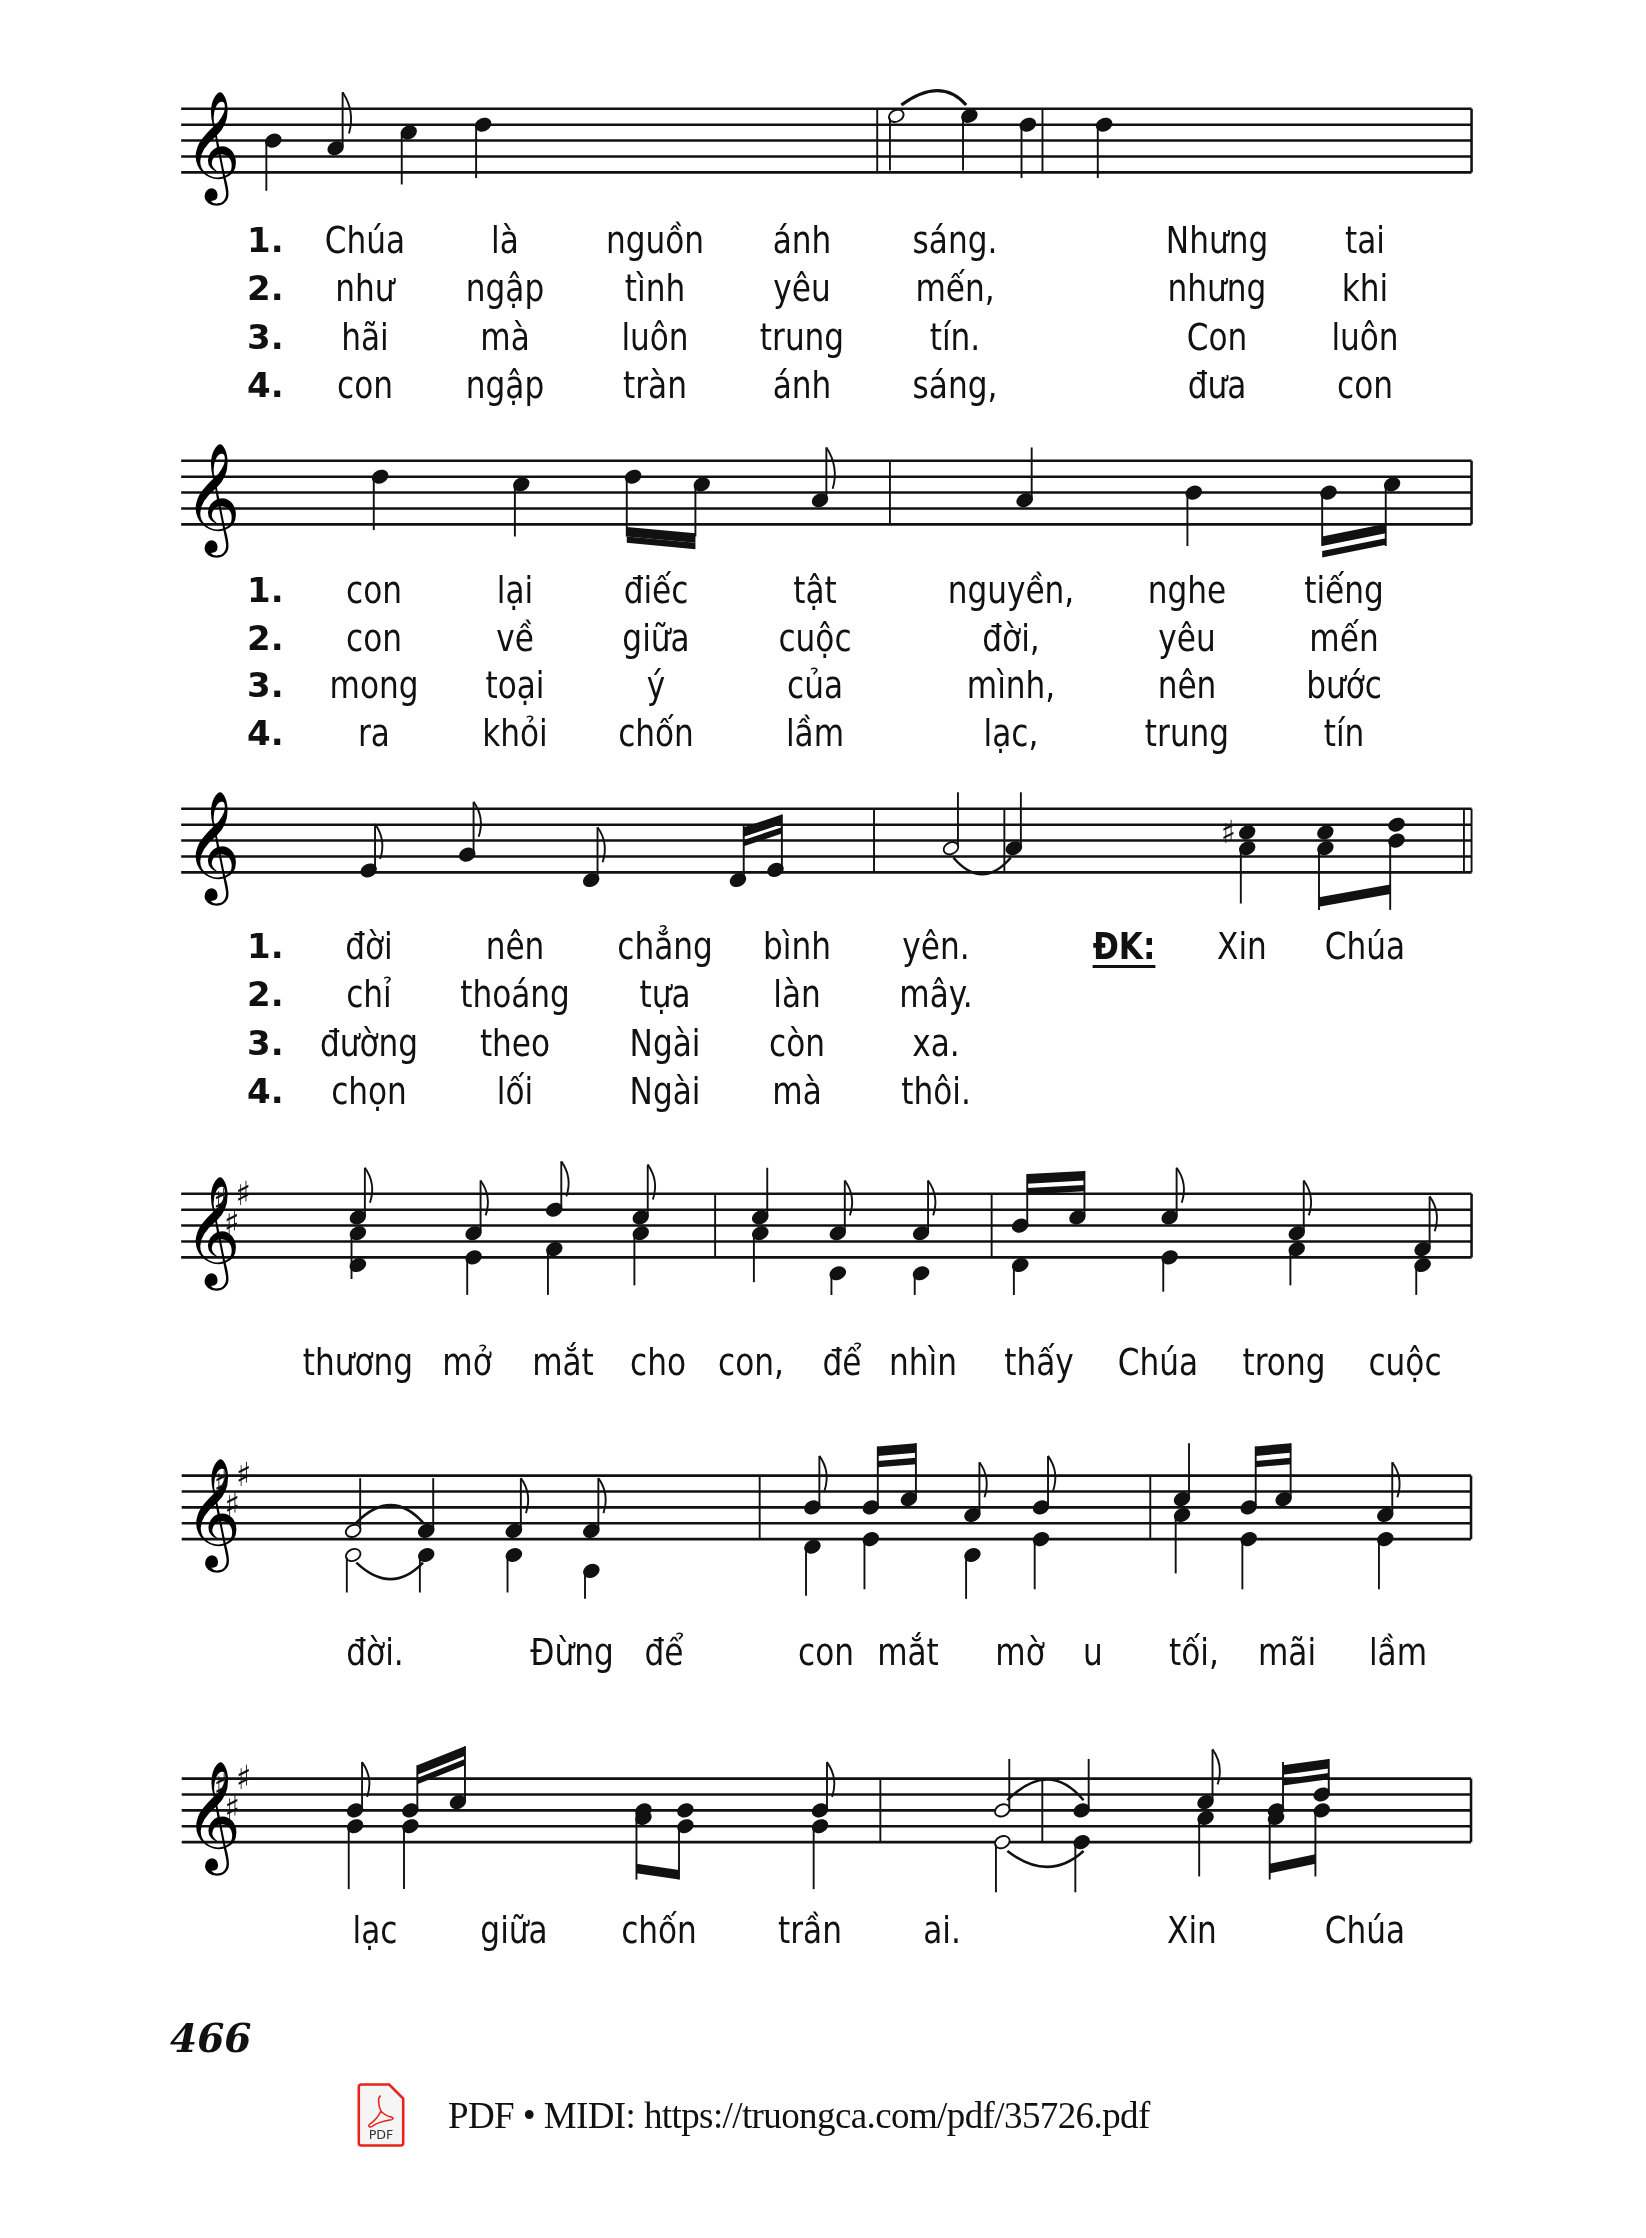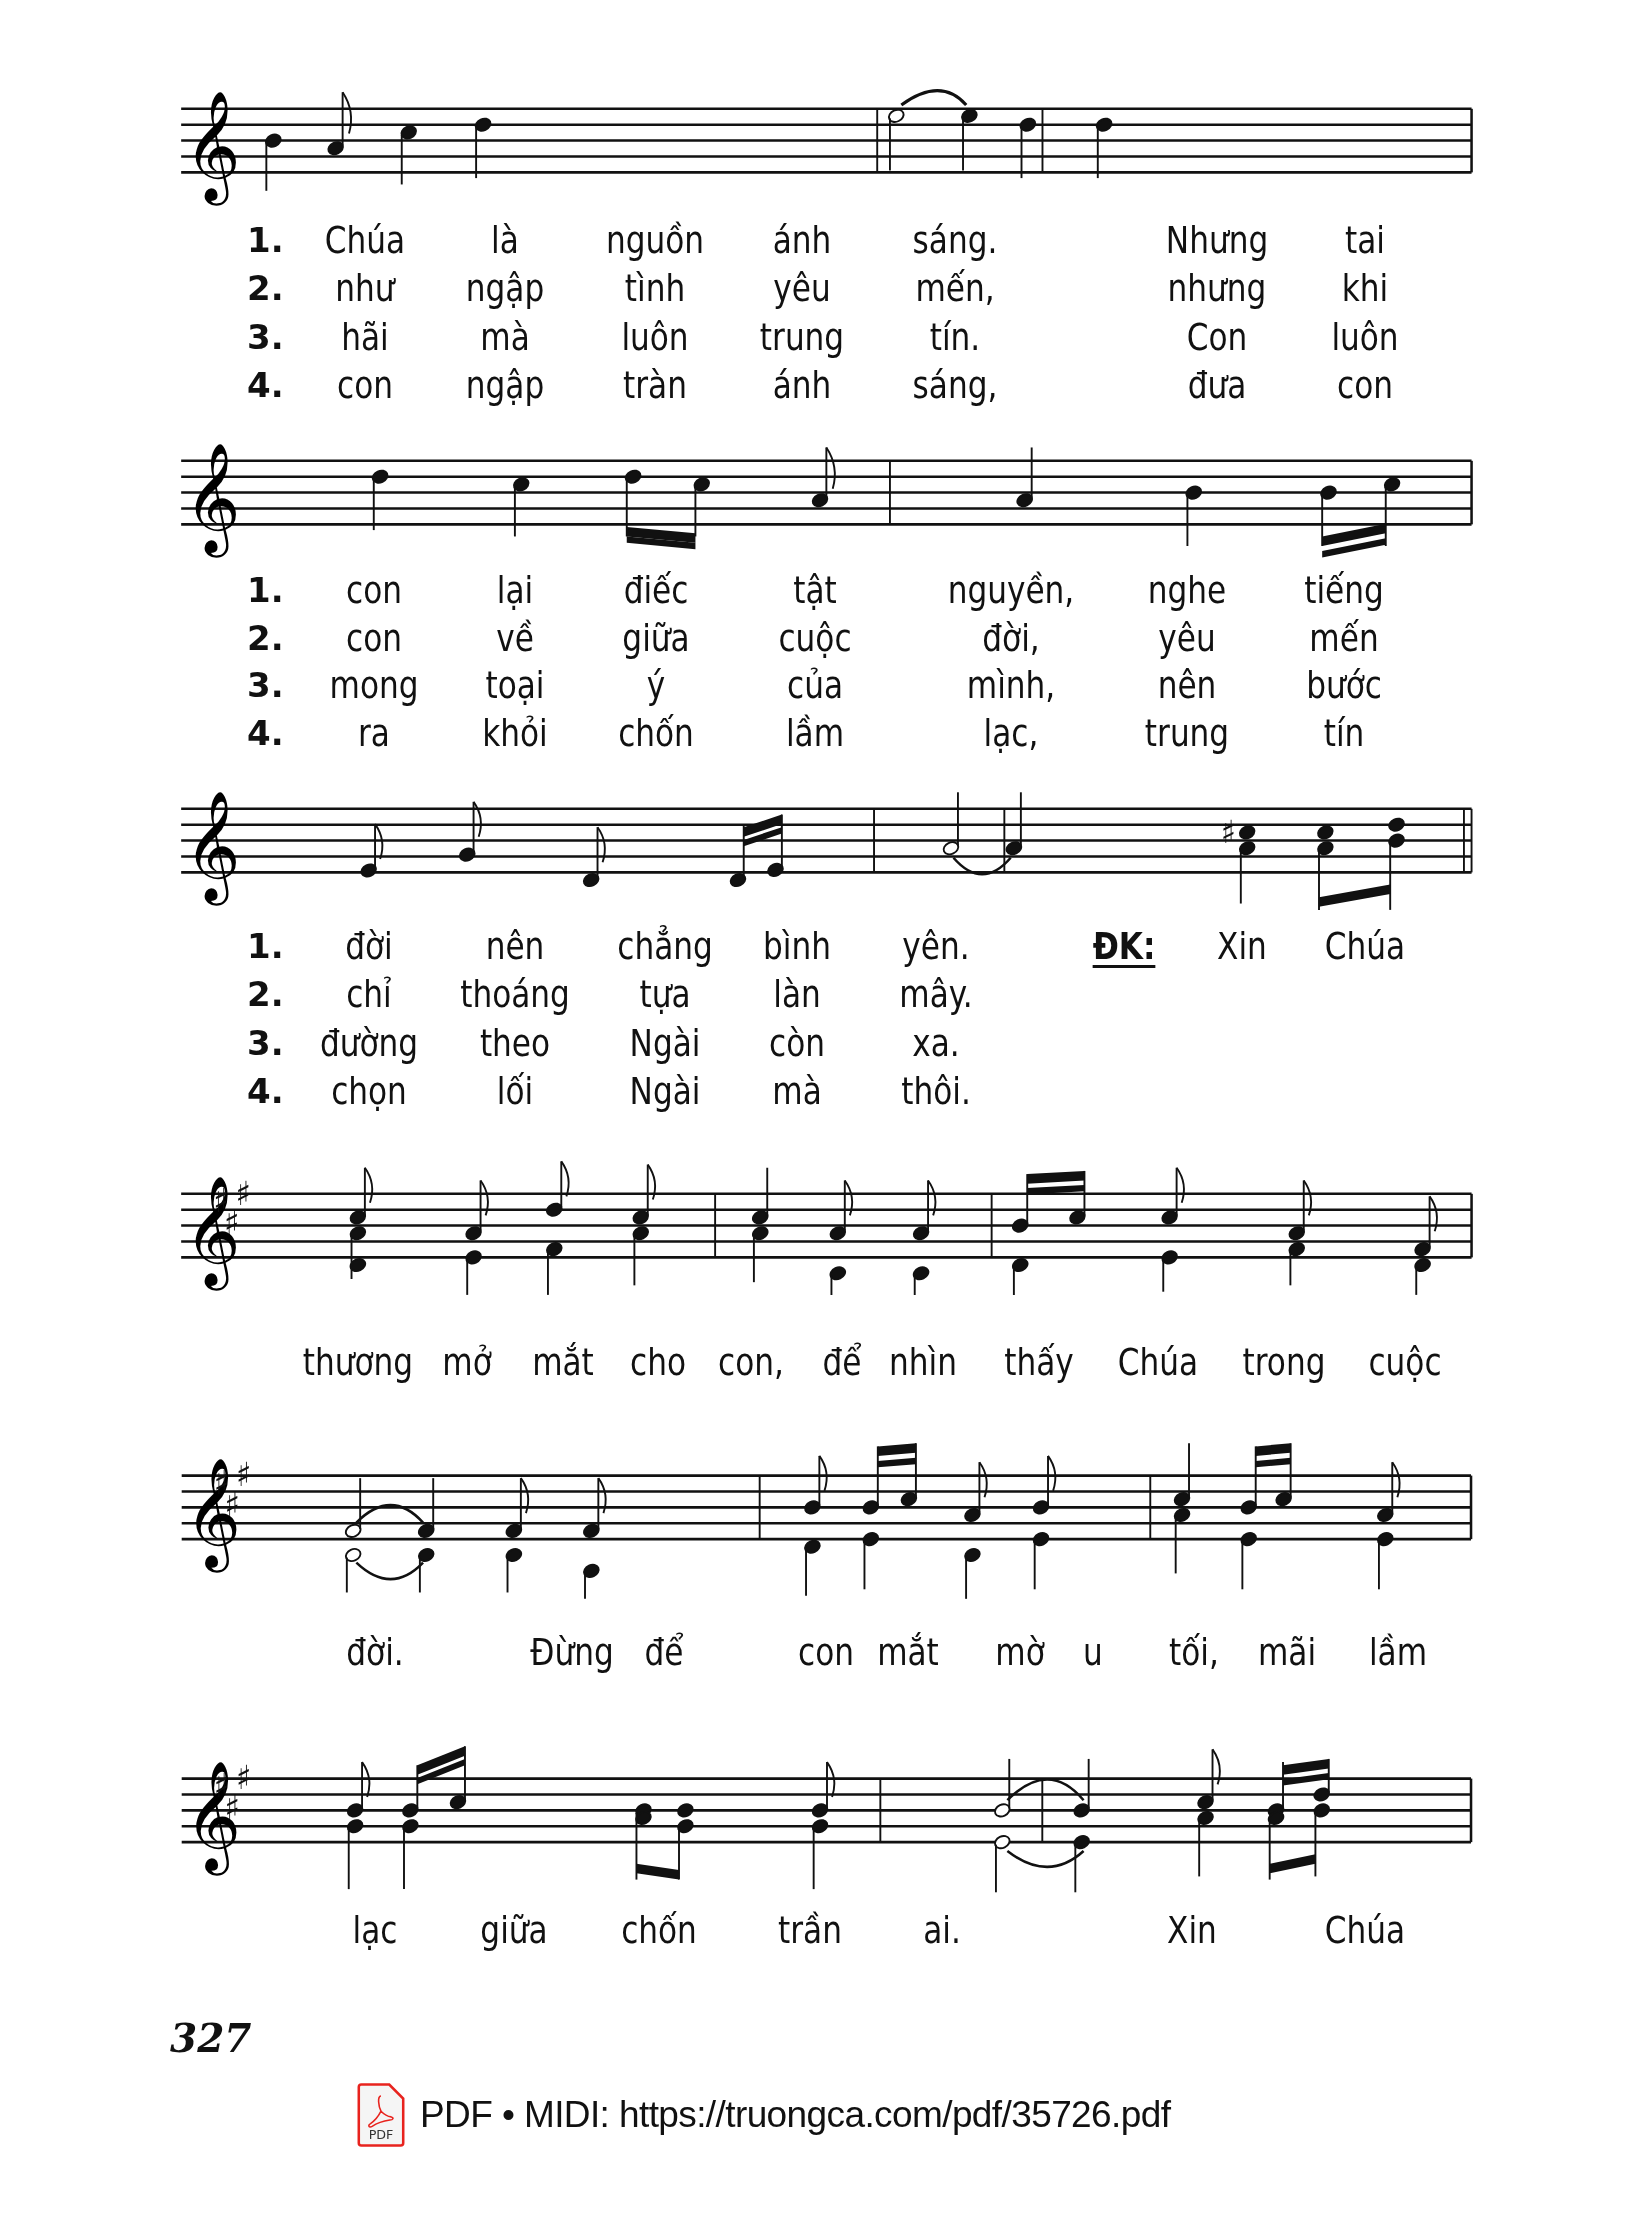--- a/index.html
+++ b/index.html
@@ -7,21 +7,21 @@
   .system { position: absolute; left: 0; width: 1647px; }
   .staff-svg { position: absolute; left: 0; top: 0; }
   .verse-block { position: absolute; left: 0; width: 1647px; }
   .vline { position: absolute; height: 48px; left: 0; width: 1647px; }
   .vnum { position: absolute; font-family: "DejaVu Sans", sans-serif; font-weight: bold; font-size: 34px; line-height: 48px; }
   .word { position: absolute; font-family: "DejaVu Sans", sans-serif; font-size: 38px; line-height: 48px; white-space: nowrap; transform: translateX(-50%) scaleX(0.82); }
   .dk { font-weight: bold; text-decoration: underline; text-underline-offset: 6.4px; }
   .page-num { position: absolute; left: 170px; top: 2015px; font-family: "DejaVu Serif", serif; font-style: italic; font-weight: bold; font-size: 39px; }
   .footer { position: absolute; left: 356px; top: 2080px; height: 70px; display: flex; align-items: center; gap: 14px; }
   .pdf-icon { width: 50px; height: 66px; position: relative; }
-  .footer-text { font-family: Liberation Sans, sans-serif; font-size: 37px; letter-spacing: -0.6px; color: #111; }
+  .footer-text { font-family: Liberation Serif, serif; font-size: 37px; letter-spacing: -0.6px; color: #111; margin-left: 28px; }
 </style>
 </head>
 <body>
 
 <div class="system" style="top:0;">
   <svg class="staff-svg" width="1647" height="210" viewBox="0 0 2591 330">
     <g stroke="#111" stroke-width="4">
       <line x1="285" y1="171" x2="2315" y2="171"></line>
         <line x1="285" y1="196" x2="2315" y2="196"></line>
       <line x1="285" y1="221" x2="2315" y2="221"></line>
@@ -547,21 +547,21 @@
     <span class="word" style="left:375px;">lạc</span>
     <span class="word" style="left:514px;">giữa</span>
     <span class="word" style="left:659px;">chốn</span>
     <span class="word" style="left:810px;">trần</span>
     <span class="word" style="left:942px;">ai.</span>
     <span class="word" style="left:1192px;">Xin</span>
     <span class="word" style="left:1365px;">Chúa</span>
   </div>
 </div>
 
-<div class="page-num">327</div>
+<div class="page-num">466</div>
 
 <div class="footer">
   <div class="pdf-icon">
     <svg width="50" height="66" viewBox="0 0 78 104">
       <path d="M8 4 H52 L74 26 V96 Q74 100 70 100 H8 Q4 100 4 96 V8 Q4 4 8 4 Z" fill="#f5f5f5" stroke="#e8231e" stroke-width="4"></path>
       <path d="M39 22 C33 22 35 38 39 46 C34 56 28 62 22 66 C18 68 20 73 25 70 C31 66 40 62 53 60 C58 60 60 56 55 55 C48 54 43 50 39 46" fill="none" stroke="#e8231e" stroke-width="2.5"></path>
       <text x="39" y="90" text-anchor="middle" font-size="20" font-family="DejaVu Sans, sans-serif" fill="#333">PDF</text>
     </svg>
   </div>
   <span class="footer-text">PDF • MIDI: https://truongca.com/pdf/35726.pdf</span>

